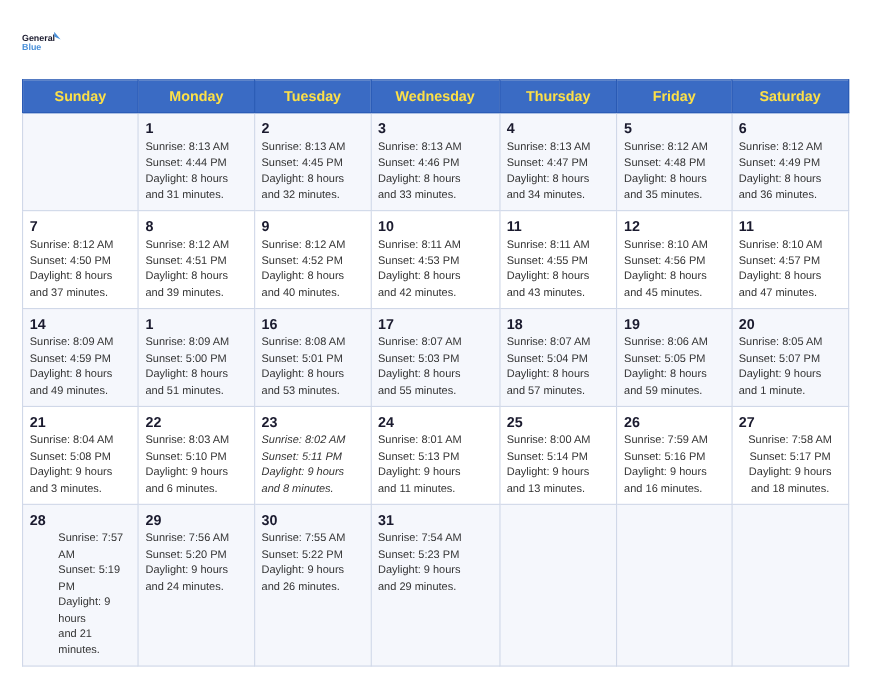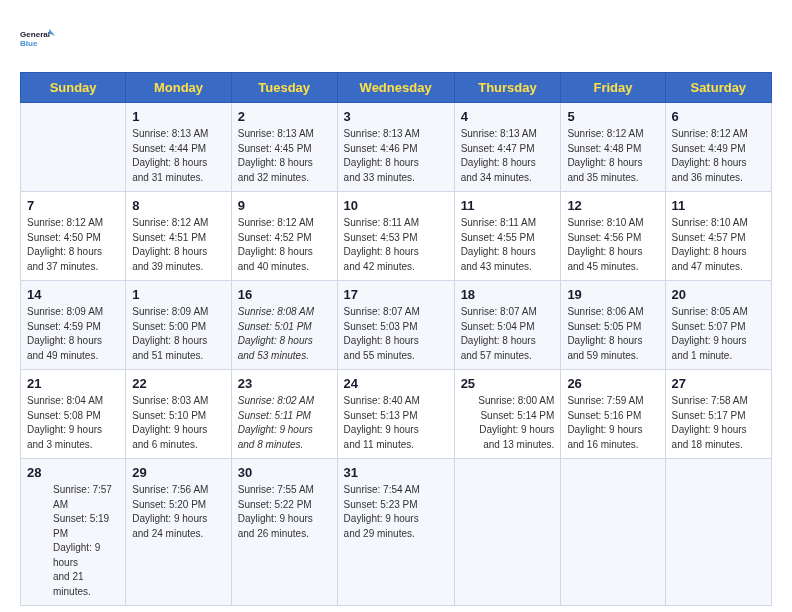--- a/index.html
+++ b/index.html
@@ -218,21 +218,21 @@
         </td>
         <td>
           <span class="day-num">1</span>
           <div class="day-info" style="white-space: pre-line;">Sunrise: 8:09 AM
 Sunset: 5:00 PM
 Daylight: 8 hours
 and 51 minutes.</div>
         </td>
         <td>
           <span class="day-num">16</span>
-          <div class="day-info" style="white-space: pre-line; font-style: italic;">Sunrise: 8:08 AM
+          <div class="day-info" style="white-space: pre-line;">Sunrise: 8:08 AM
 Sunset: 5:01 PM
 Daylight: 8 hours
 and 53 minutes.</div>
         </td>
         <td>
           <span class="day-num">17</span>
           <div class="day-info" style="white-space: pre-line;">Sunrise: 8:07 AM
 Sunset: 5:03 PM
 Daylight: 8 hours
 and 55 minutes.</div>
@@ -276,42 +276,42 @@
         </td>
         <td>
           <span class="day-num">23</span>
           <div class="day-info" style="white-space: pre-line; font-style: italic;">Sunrise: 8:02 AM
 Sunset: 5:11 PM
 Daylight: 9 hours
 and 8 minutes.</div>
         </td>
         <td>
           <span class="day-num">24</span>
-          <div class="day-info" style="white-space: pre-line;">Sunrise: 8:40 AM
+          <div class="day-info" style="white-space: pre-line;">Sunrise: 8:01 AM
 Sunset: 5:13 PM
 Daylight: 9 hours
 and 11 minutes.</div>
         </td>
         <td>
           <span class="day-num">25</span>
-          <div class="day-info" style="white-space: pre-line; text-align: right;">Sunrise: 8:00 AM
+          <div class="day-info" style="white-space: pre-line;">Sunrise: 8:00 AM
 Sunset: 5:14 PM
 Daylight: 9 hours
 and 13 minutes.</div>
         </td>
         <td>
           <span class="day-num">26</span>
           <div class="day-info" style="white-space: pre-line;">Sunrise: 7:59 AM
 Sunset: 5:16 PM
 Daylight: 9 hours
 and 16 minutes.</div>
         </td>
         <td>
           <span class="day-num">27</span>
-          <div class="day-info" style="white-space: pre-line;">Sunrise: 7:58 AM
+          <div class="day-info" style="white-space: pre-line; text-align: center;">Sunrise: 7:58 AM
 Sunset: 5:17 PM
 Daylight: 9 hours
 and 18 minutes.</div>
         </td>
       </tr>
       <tr>
         <td>
           <span class="day-num">28</span>
           <div class="day-info" style="white-space: pre-line; margin-left: 26px;">Sunrise: 7:57 AM
 Sunset: 5:19 PM

